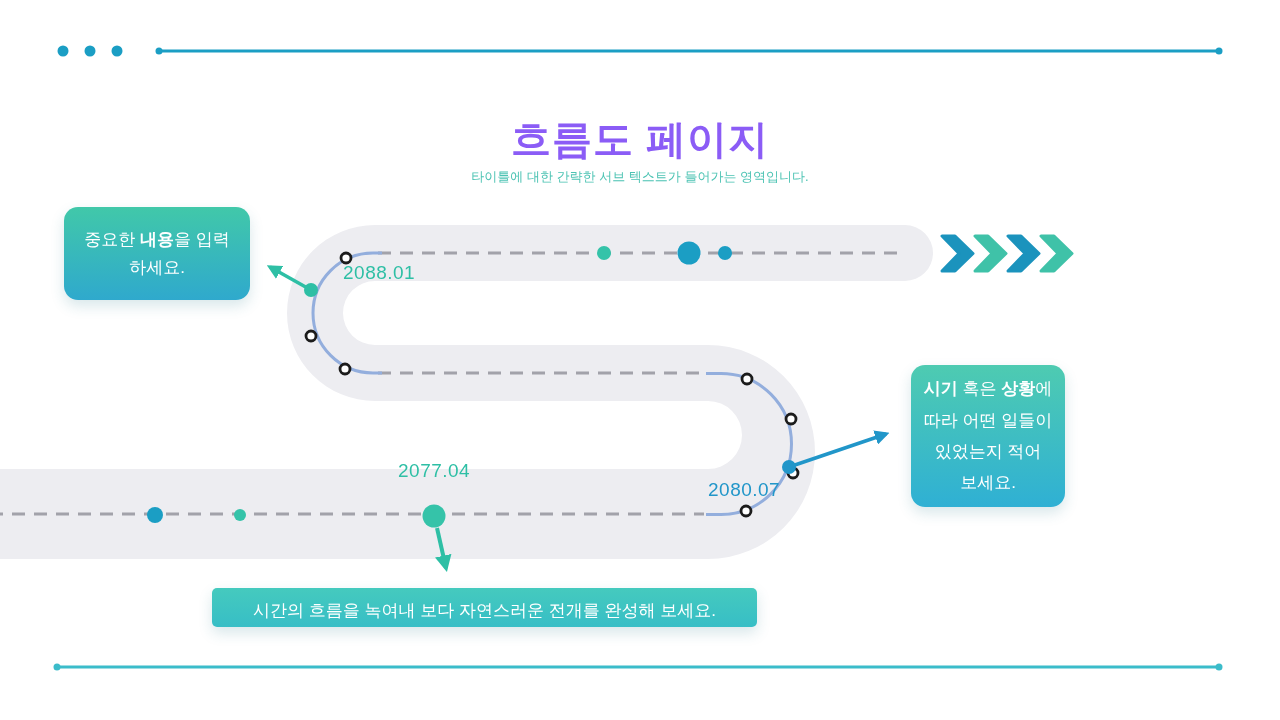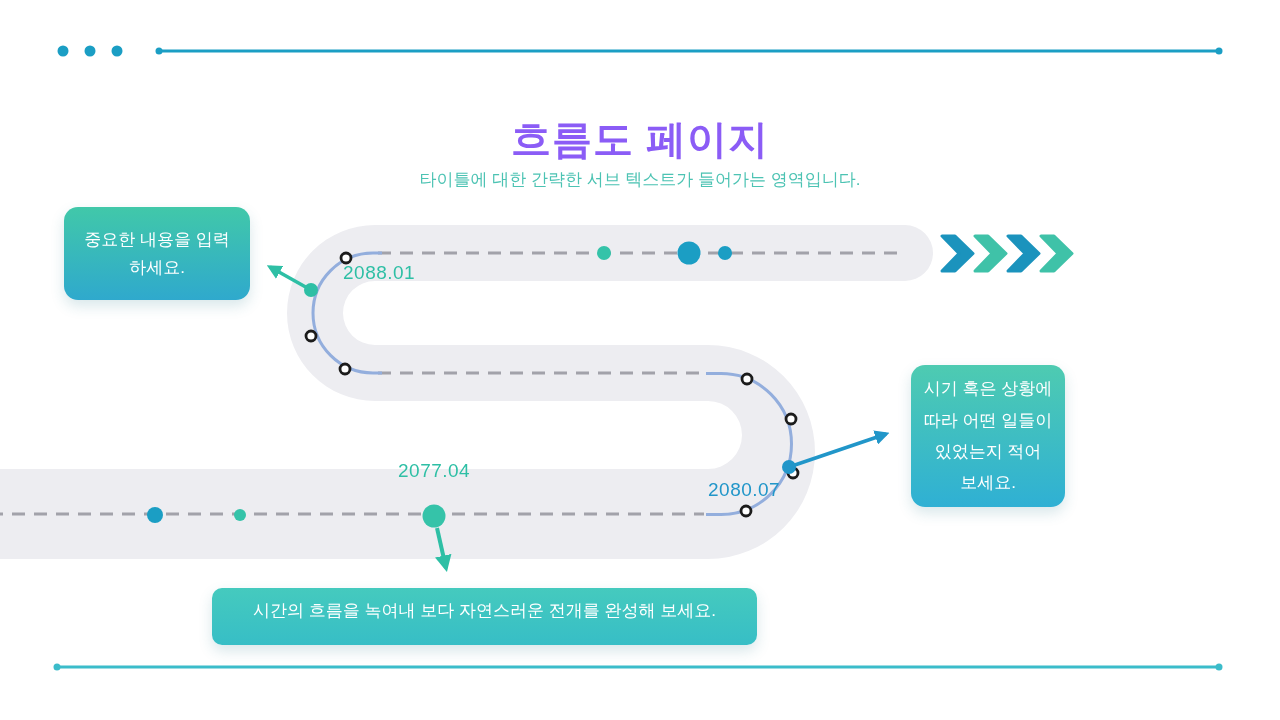--- a/index.html
+++ b/index.html
@@ -10,45 +10,45 @@
   }
   .abs{position:absolute;}
   svg.layer{position:absolute;left:0;top:0;width:1280px;height:720px;}
 
   .title{
     left:0;right:0;top:112px;text-align:center;
     font-size:40px;font-weight:800;color:#8b5cf6;letter-spacing:1px;
   }
   .subtitle{
     left:0;right:0;top:168px;text-align:center;
-    font-size:17px;color:#4cc3b3;
+    font-size:13px;color:#4cc3b3;
   }
 
   .date{position:absolute;font-weight:400;font-size:19px;letter-spacing:.5px;}
   .date-green{color:#2ebfa5;}
   .date-blue{color:#2196c9;margin-left:32px;}
 
   .callout{
     position:absolute;color:#ffffff;text-align:center;border-radius:14px;
     box-shadow:0 6px 14px rgba(40,120,140,.18);
     display:flex;flex-direction:column;justify-content:center;
   }
-  .callout b{font-weight:400;}
+  .callout b{font-weight:700;}
   .callout-left{
     left:64px;top:207px;width:186px;height:93px;
     background:linear-gradient(180deg,#41c8a9,#2fa9cd);
     font-size:17px;line-height:1.6;
   }
   .callout-right{
     left:911px;top:365px;width:154px;height:142px;
     background:linear-gradient(180deg,#4ecbb1,#2fb0d4);
     font-size:17px;line-height:1.85;
   }
   .callout-bottom{
-    left:212px;top:588px;width:545px;height:57px;border-radius:10px;
+    left:212px;top:588px;width:545px;height:39px;border-radius:5px;
     background:linear-gradient(180deg,#45cabe,#37bec6);
     font-size:17px;line-height:45px;display:block;
   }
 </style>
 </head>
 <body>
 
 <svg class="layer" viewBox="0 0 1280 720">
   <defs>
     <marker id="ah-teal" viewBox="0 0 10 10" refX="7.5" refY="5" markerWidth="4.2" markerHeight="4.2" orient="auto-start-reverse">

